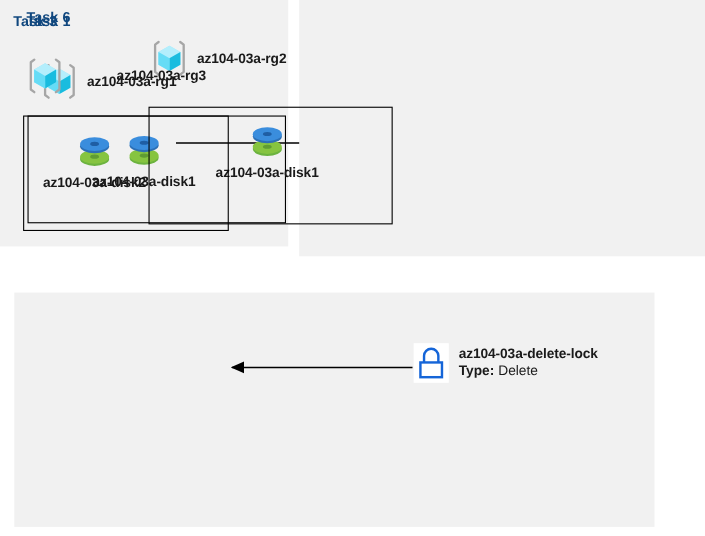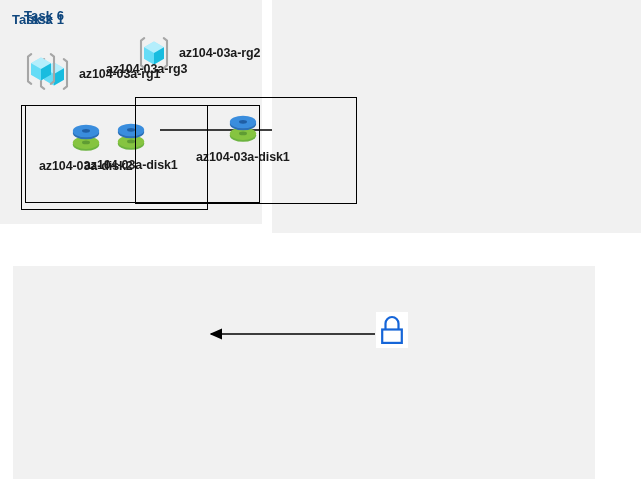--- a/index.html
+++ b/index.html
@@ -266,15 +266,19 @@
     <line x1="170" y1="8" x2="6" y2="8" stroke="#000000" stroke-width="1.4" marker-end="url(#arrowhead-left)"></line>
   </svg>
 
   <div id="node-lock">
     <span id="lock-icon-wrap">
       <svg class="icon-lock" viewBox="0 0 26 32" xmlns="http://www.w3.org/2000/svg">
         <path d="M6.5 15.5 L6.5 9.5 A6.5 6.5 0 0 1 19.5 9.5 L19.5 15.5" fill="none" stroke="#1565d8" stroke-width="2.2"></path>
         <rect x="3.2" y="15.5" width="19.6" height="13.4" fill="none" stroke="#1565d8" stroke-width="2.2"></rect>
       </svg>
     </span>
+    <span id="lock-text">
+      <span id="lock-title">az104-03a-delete-lock</span>
+      <span id="lock-type-line"><span id="lock-type-key">Type:</span> <span id="lock-type-val">Delete</span></span>
+    </span>
   </div>
 
 </div>
 
 </body></html>

